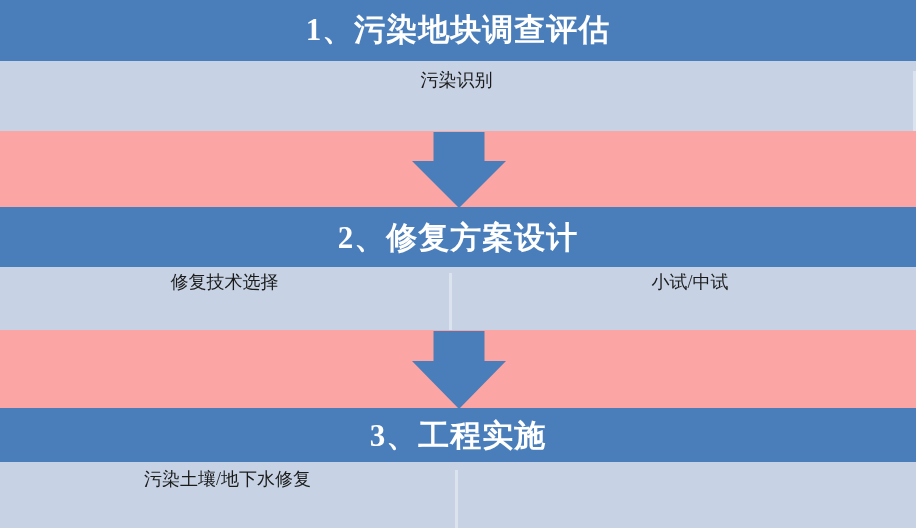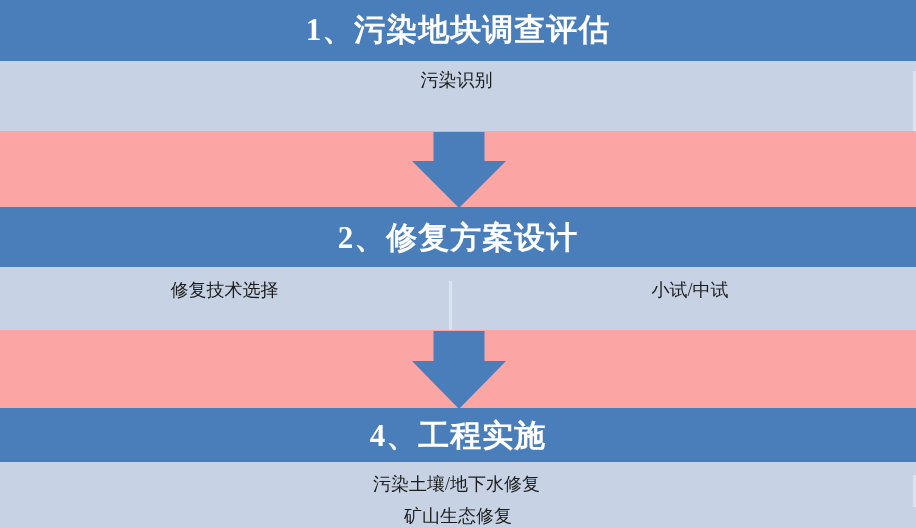--- a/index.html
+++ b/index.html
@@ -52,21 +52,20 @@
   }
 
   .stage-body {
     position: absolute;
     left: 0;
     width: 916px;
     background: #c7d3e5;
     display: flex;
     flex-direction: row;
     box-sizing: border-box;
-    justify-content: center;
   }
 
   .stage-col {
     flex: 1 1 50%;
     display: flex;
     flex-direction: column;
     align-items: center;
     justify-content: flex-start;
     box-sizing: border-box;
     position: relative;
@@ -85,25 +84,25 @@
   }
 
   
   #stage-1 .stage-header { top: 0; height: 61px; }
   #stage-1 .stage-header .stage-title { margin-bottom: 2px; }
   #stage-1 .stage-body { top: 61px; height: 70px; padding-top: 10px; }
   #stage-1 .stage-item { margin-bottom: 16px; }
 
   
   #stage-2 .stage-header { top: 207px; height: 60px; }
-  #stage-2 .stage-body { top: 267px; height: 63px; padding-top: 14px; gap: 12px; }
+  #stage-2 .stage-body { top: 267px; height: 63px; padding-top: 6px; gap: 12px; }
 
   
   #stage-3 .stage-header { top: 408px; height: 54px; }
-  #stage-3 .stage-body { top: 462px; height: 66px; padding-top: 24px; flex-direction: column; }
+  #stage-3 .stage-body { top: 462px; height: 66px; padding-top: 8px; }
   #stage-3 .stage-item { margin-bottom: 13px; }
 
   
   .connector {
     position: absolute;
     left: 412px;
     width: 94px;
   }
   .connector svg { display: block; }
   #connector-1 { top: 132px; height: 76px; }
@@ -146,25 +145,24 @@
   </div>
 
   <div class="connector" id="connector-2">
     <svg width="94" height="78" viewBox="0 0 94 78" xmlns="http://www.w3.org/2000/svg">
       <polygon points="21.5,0 72.5,0 72.5,30 94,30 47,78 0,30 21.5,30" fill="#4a7ebb"></polygon>
     </svg>
   </div>
 
   <div class="stage" id="stage-3">
     <div class="stage-header">
-      <span class="stage-title">4、工程实施</span>
+      <span class="stage-title">3、工程实施</span>
     </div>
     <div class="stage-body">
       <div class="stage-col col-left">
         <div class="stage-item">污染土壤/地下水修复</div>
       </div>
       <div class="stage-col col-right">
-        <div class="stage-item">矿山生态修复</div>
       </div>
     </div>
   </div>
 
 </div>
 
 </body></html>

